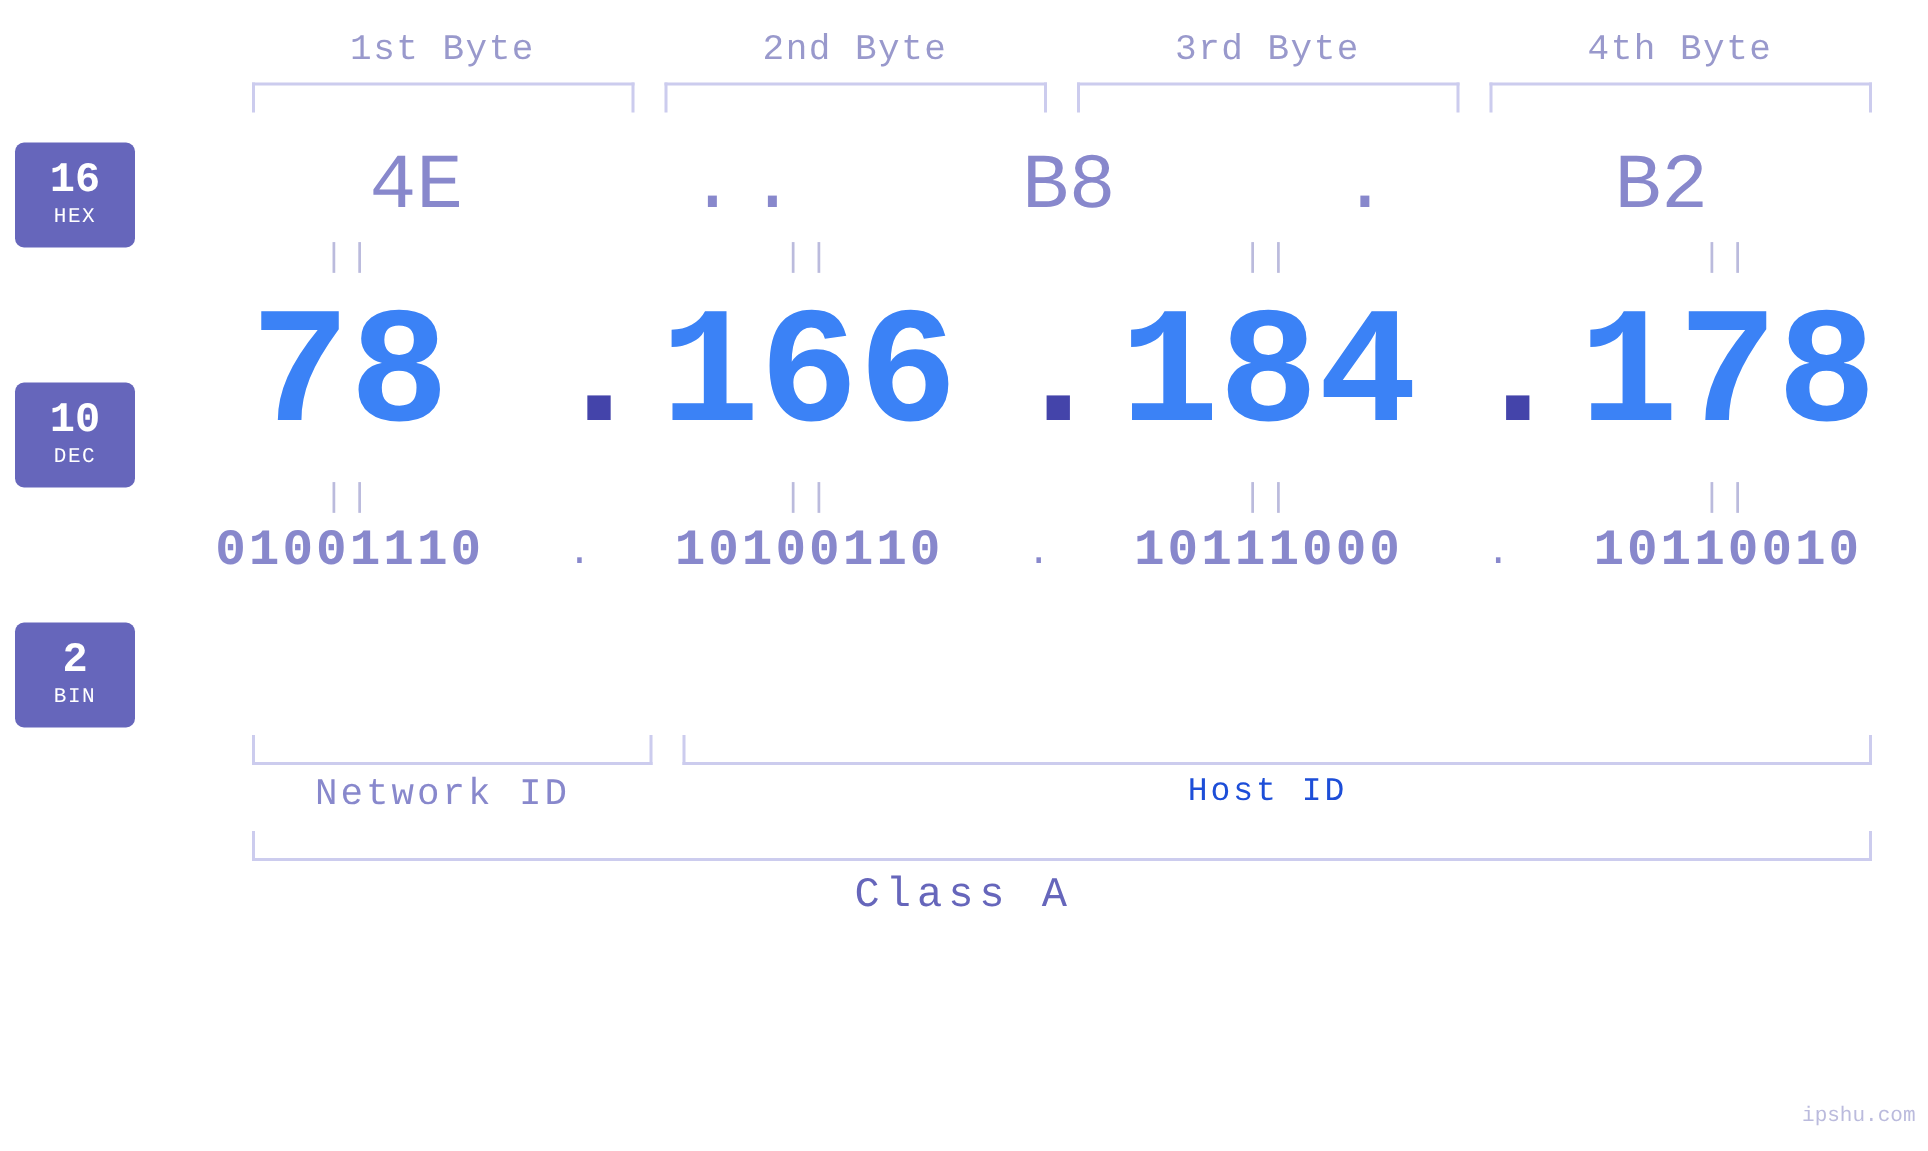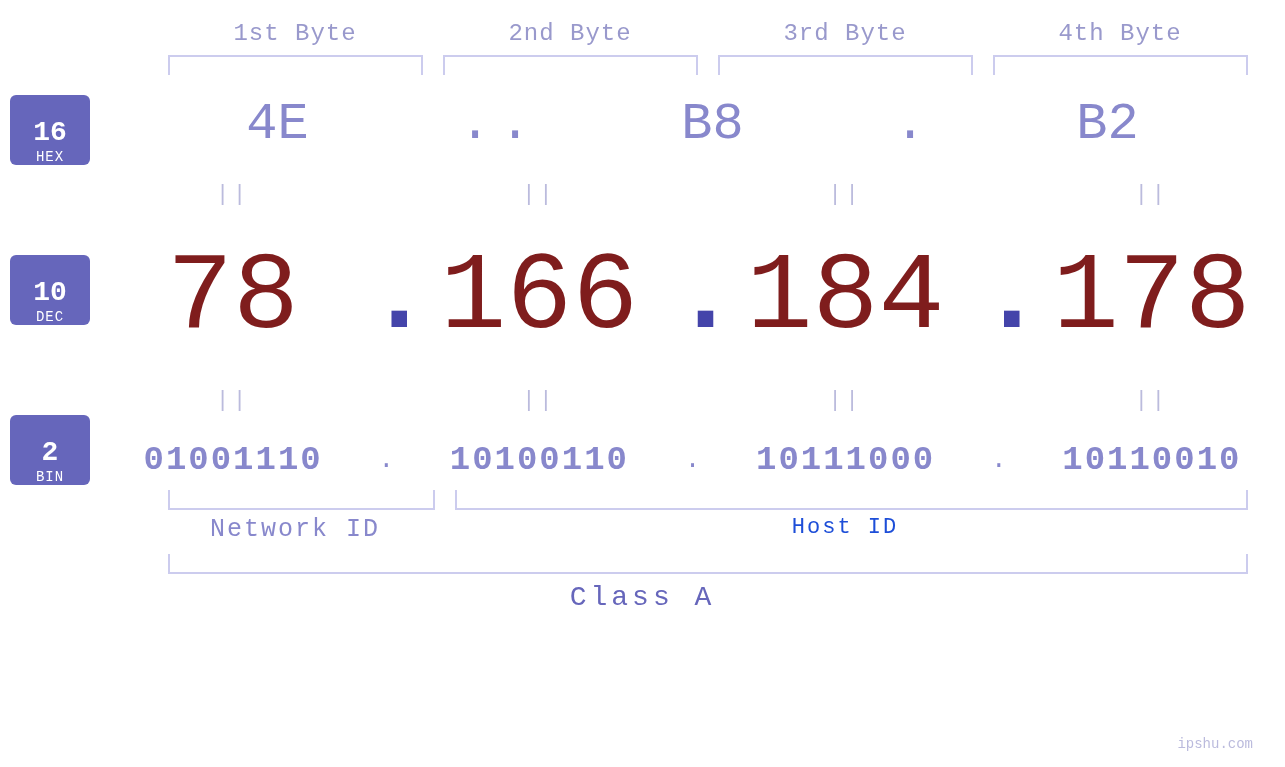--- a/index.html
+++ b/index.html
@@ -65,21 +65,21 @@
     }
 
     .base-badge {
       width: 80px;
       height: 70px;
       background: #6666bb;
       border-radius: 6px;
       display: flex;
       flex-direction: column;
       align-items: center;
-      justify-content: flex-end;
+      justify-content: center;
       margin-bottom: 90px;
       color: white;
     }
 
     .base-badge:last-child {
       margin-bottom: 0;
     }
 
     .base-number {
       font-size: 28px;
@@ -91,21 +91,20 @@
       font-size: 14px;
       letter-spacing: 1px;
       margin-top: 2px;
     }
 
     
     .values-grid {
       flex: 1;
       display: flex;
       flex-direction: column;
-      gap: 23px;
     }
 
     .values-row {
       display: flex;
       align-items: center;
       justify-content: center;
       width: 100%;
     }
 
     .byte-value {
@@ -128,22 +127,22 @@
       font-weight: normal;
     }
 
     .hex-row .dot {
       font-size: 52px;
     }
 
     
     .dec-row .byte-value {
       font-size: 110px;
-      color: #7f1d1d;
-      font-weight: normal;
+      color: #3b82f6;
+      font-weight: bold;
       line-height: 1.1;
     }
 
     .dec-row .dot {
       font-size: 110px;
       color: #4444aa;
       font-weight: bold;
     }
 
     
@@ -247,21 +246,21 @@
       color: #6666bb;
       font-size: 28px;
       letter-spacing: 4px;
       margin-top: 8px;
     }
 
     
     .watermark {
       position: absolute;
       bottom: 15px;
-      right: 32px;
+      right: 8px;
       color: #bbbbdd;
       font-size: 14px;
     }
   </style>
 </head>
 <body>
 
 <div class="main-container">
 
   <div class="byte-labels">

